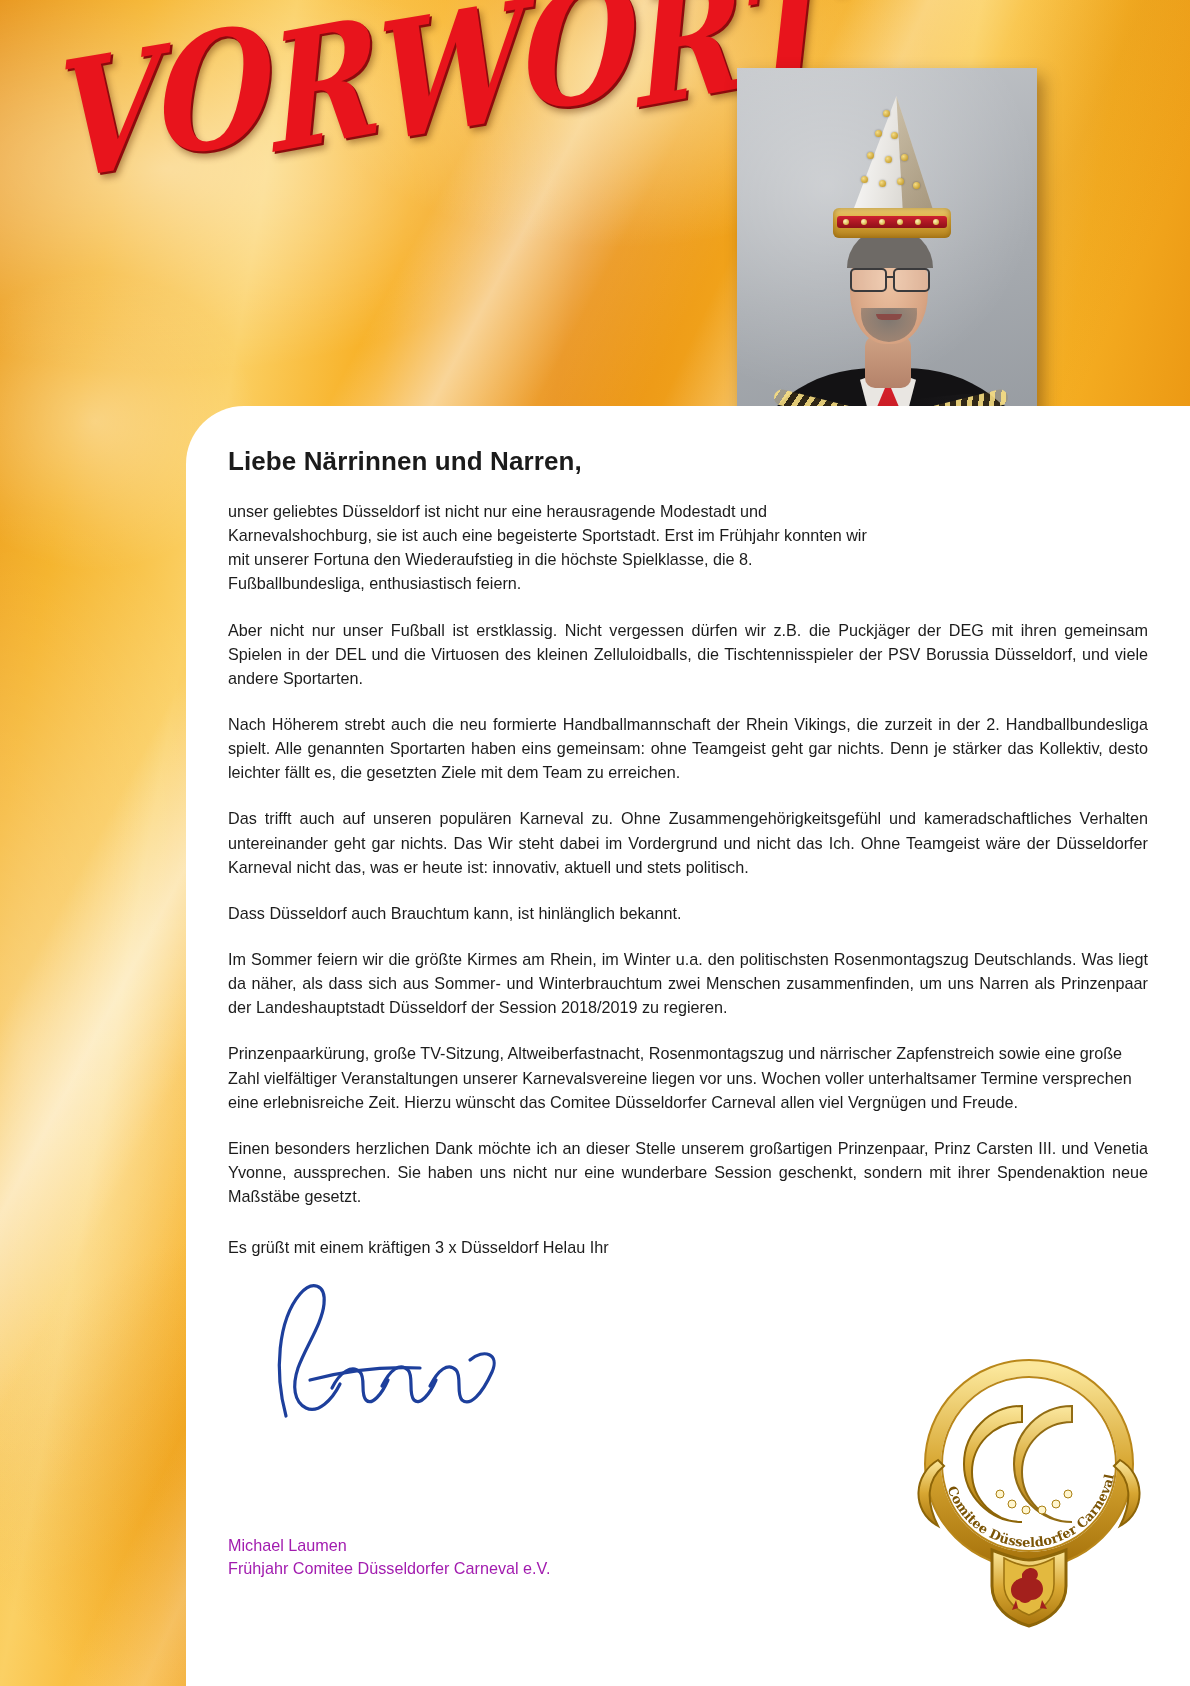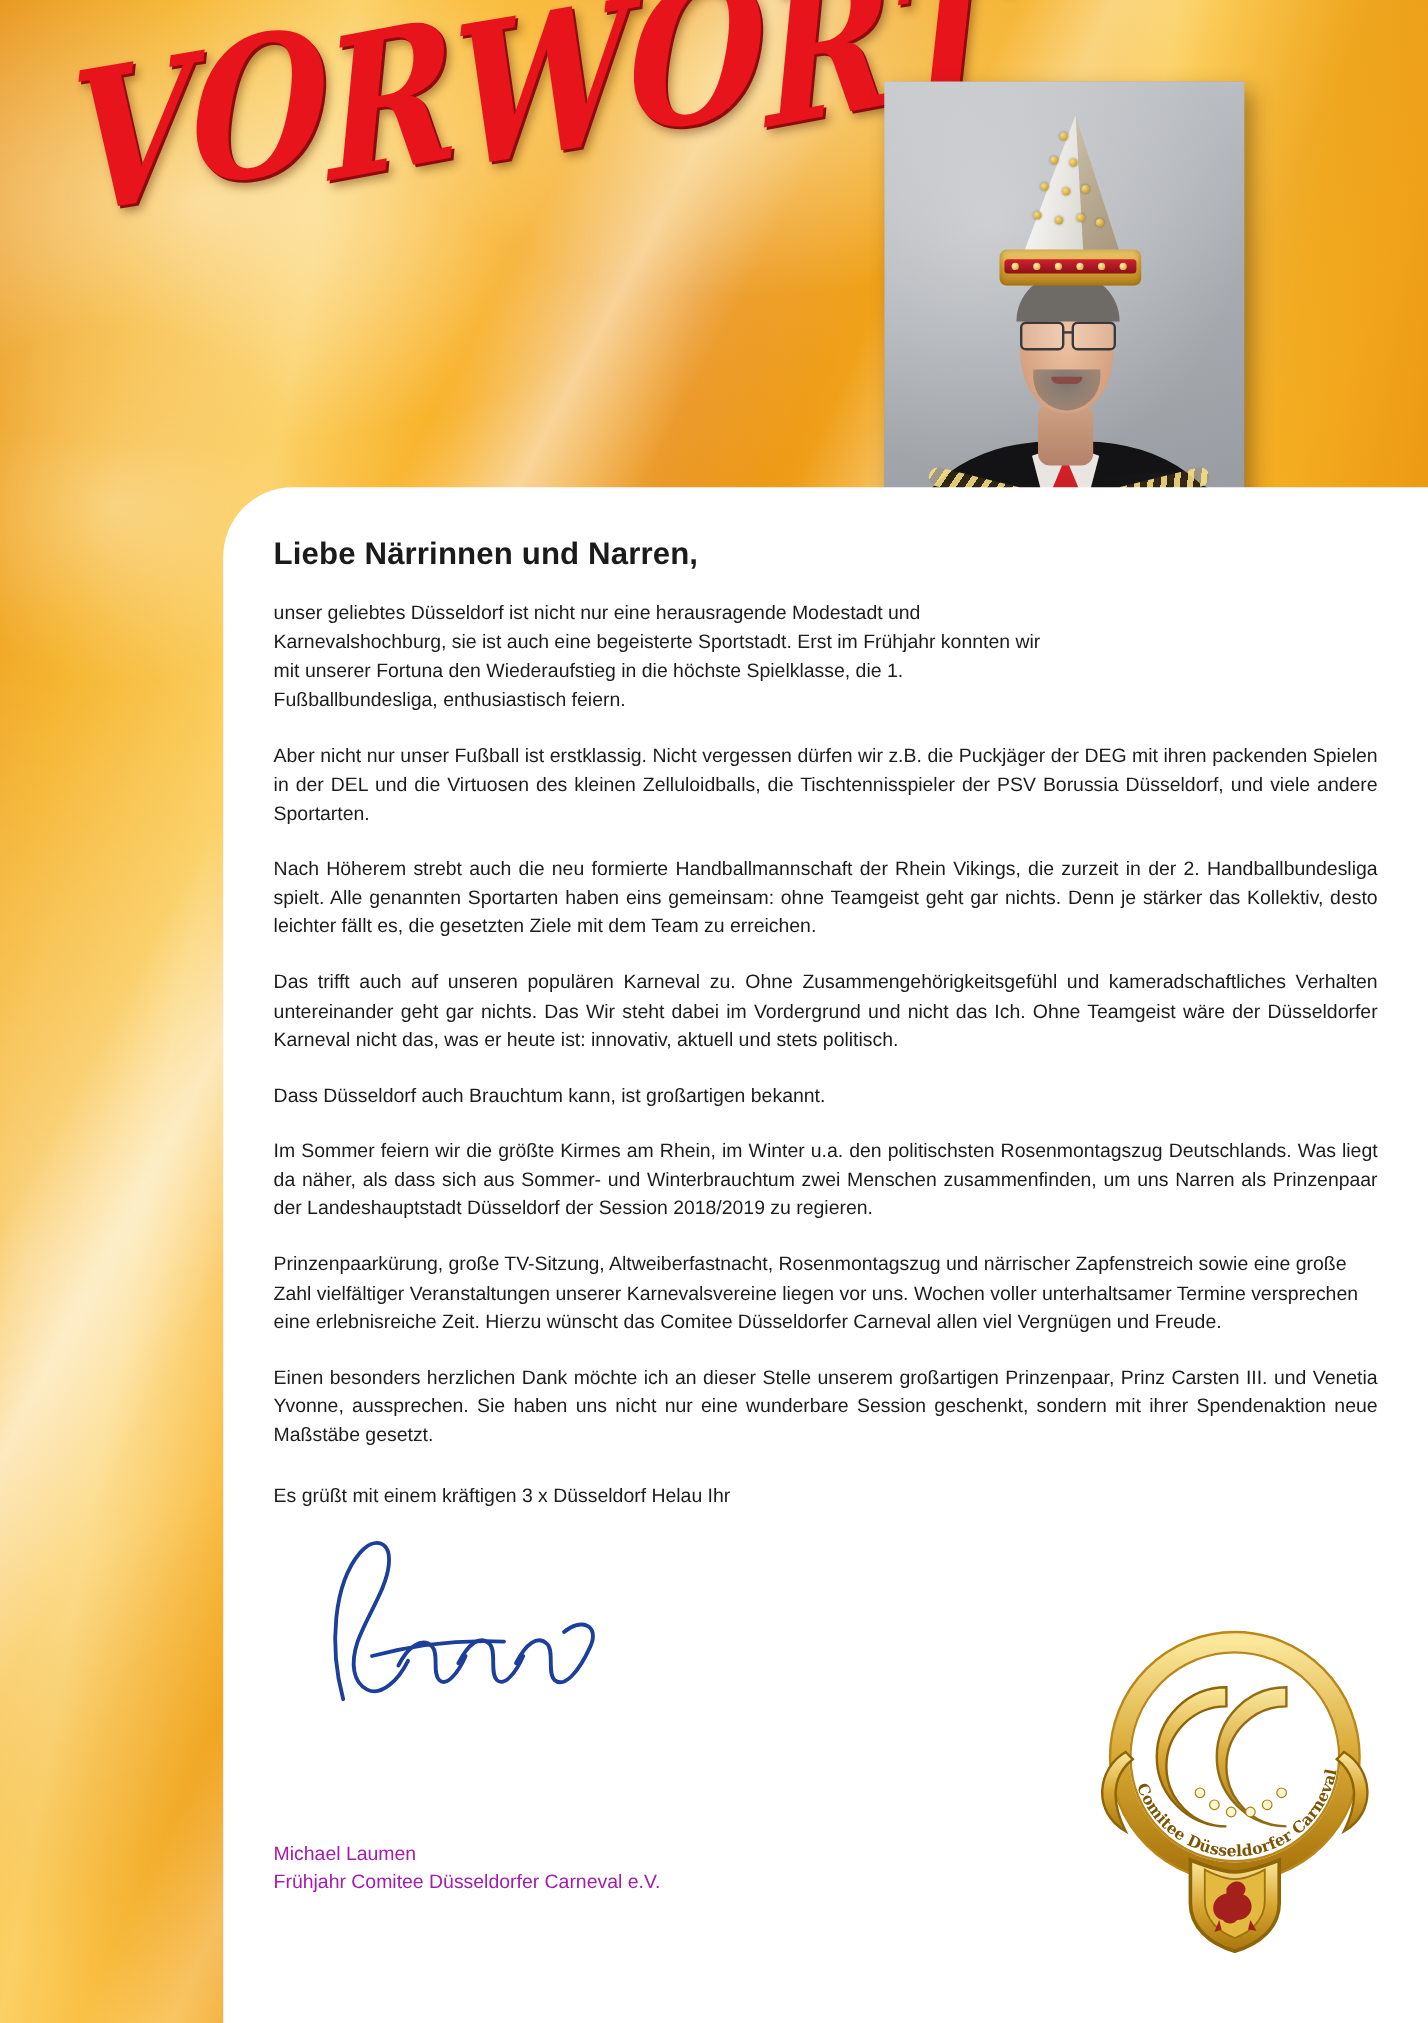--- a/index.html
+++ b/index.html
@@ -364,25 +364,25 @@
         <div class="stud" style="left:82px"></div>
         <div class="stud" style="left:100px"></div>
       </div>
     </div>
   </div>
 
   <div class="card">
     <div class="card-inner">
       <h1 class="salutation">Liebe Närrinnen und Narren,</h1>
 
-      <p class="para narrow">unser geliebtes Düsseldorf ist nicht nur eine herausragende Modestadt und Karnevalshochburg, sie ist auch eine begeisterte Sportstadt. Erst im Frühjahr konnten wir mit unserer Fortuna den Wiederaufstieg in die höchste Spielklasse, die 1. Fußballbundesliga, enthusiastisch feiern.</p>
-      <p class="para">Aber nicht nur unser Fußball ist erstklassig. Nicht vergessen dürfen wir z.B. die Puckjäger der DEG mit ihren packenden Spielen in der DEL und die Virtuosen des kleinen Zelluloidballs, die Tischtennisspieler der PSV Borussia Düsseldorf, und viele andere Sportarten.</p>
+      <p class="para narrow">unser geliebtes Düsseldorf ist nicht nur eine herausragende Modestadt und Karnevalshochburg, sie ist auch eine begeisterte Sportstadt. Erst im Frühjahr konnten wir mit unserer Fortuna den Wiederaufstieg in die höchste Spielklasse, die 8. Fußballbundesliga, enthusiastisch feiern.</p>
+      <p class="para">Aber nicht nur unser Fußball ist erstklassig. Nicht vergessen dürfen wir z.B. die Puckjäger der DEG mit ihren gemeinsam Spielen in der DEL und die Virtuosen des kleinen Zelluloidballs, die Tischtennisspieler der PSV Borussia Düsseldorf, und viele andere Sportarten.</p>
       <p class="para">Nach Höherem strebt auch die neu formierte Handballmannschaft der Rhein Vikings, die zurzeit in der 2. Handballbundesliga spielt. Alle genannten Sportarten haben eins gemeinsam: ohne Teamgeist geht gar nichts. Denn je stärker das Kollektiv, desto leichter fällt es, die gesetzten Ziele mit dem Team zu erreichen.</p>
       <p class="para">Das trifft auch auf unseren populären Karneval zu. Ohne Zusammengehörigkeitsgefühl und kameradschaftliches Verhalten untereinander geht gar nichts. Das Wir steht dabei im Vordergrund und nicht das Ich. Ohne Teamgeist wäre der Düsseldorfer Karneval nicht das, was er heute ist: innovativ, aktuell und stets politisch.</p>
-      <p class="para">Dass Düsseldorf auch Brauchtum kann, ist großartigen bekannt.</p>
+      <p class="para">Dass Düsseldorf auch Brauchtum kann, ist hinlänglich bekannt.</p>
       <p class="para">Im Sommer feiern wir die größte Kirmes am Rhein, im Winter u.a. den politischsten Rosenmontagszug Deutschlands. Was liegt da näher, als dass sich aus Sommer- und Winterbrauchtum zwei Menschen zusammenfinden, um uns Narren als Prinzenpaar der Landeshauptstadt Düsseldorf der Session 2018/2019 zu regieren.</p>
       <p class="para narrow2">Prinzenpaarkürung, große TV-Sitzung, Altweiberfastnacht, Rosenmontagszug und närrischer Zapfenstreich sowie eine große Zahl vielfältiger Veranstaltungen unserer Karnevalsvereine liegen vor uns. Wochen voller unterhaltsamer Termine versprechen eine erlebnisreiche Zeit. Hierzu wünscht das Comitee Düsseldorfer Carneval allen viel Vergnügen und Freude.</p>
       <p class="para">Einen besonders herzlichen Dank möchte ich an dieser Stelle unserem großartigen Prinzenpaar, Prinz Carsten III. und Venetia Yvonne, aussprechen. Sie haben uns nicht nur eine wunderbare Session geschenkt, sondern mit ihrer Spendenaktion neue Maßstäbe gesetzt.</p>
 
       <p class="closing">Es grüßt mit einem kräftigen 3 x Düsseldorf Helau Ihr</p>
     </div>
 
     <div class="signature">
       <svg viewBox="0 0 260 150" width="260" height="150" aria-hidden="true">
         <g fill="none" stroke="#1d3f9c" stroke-width="3.2" stroke-linecap="round">

